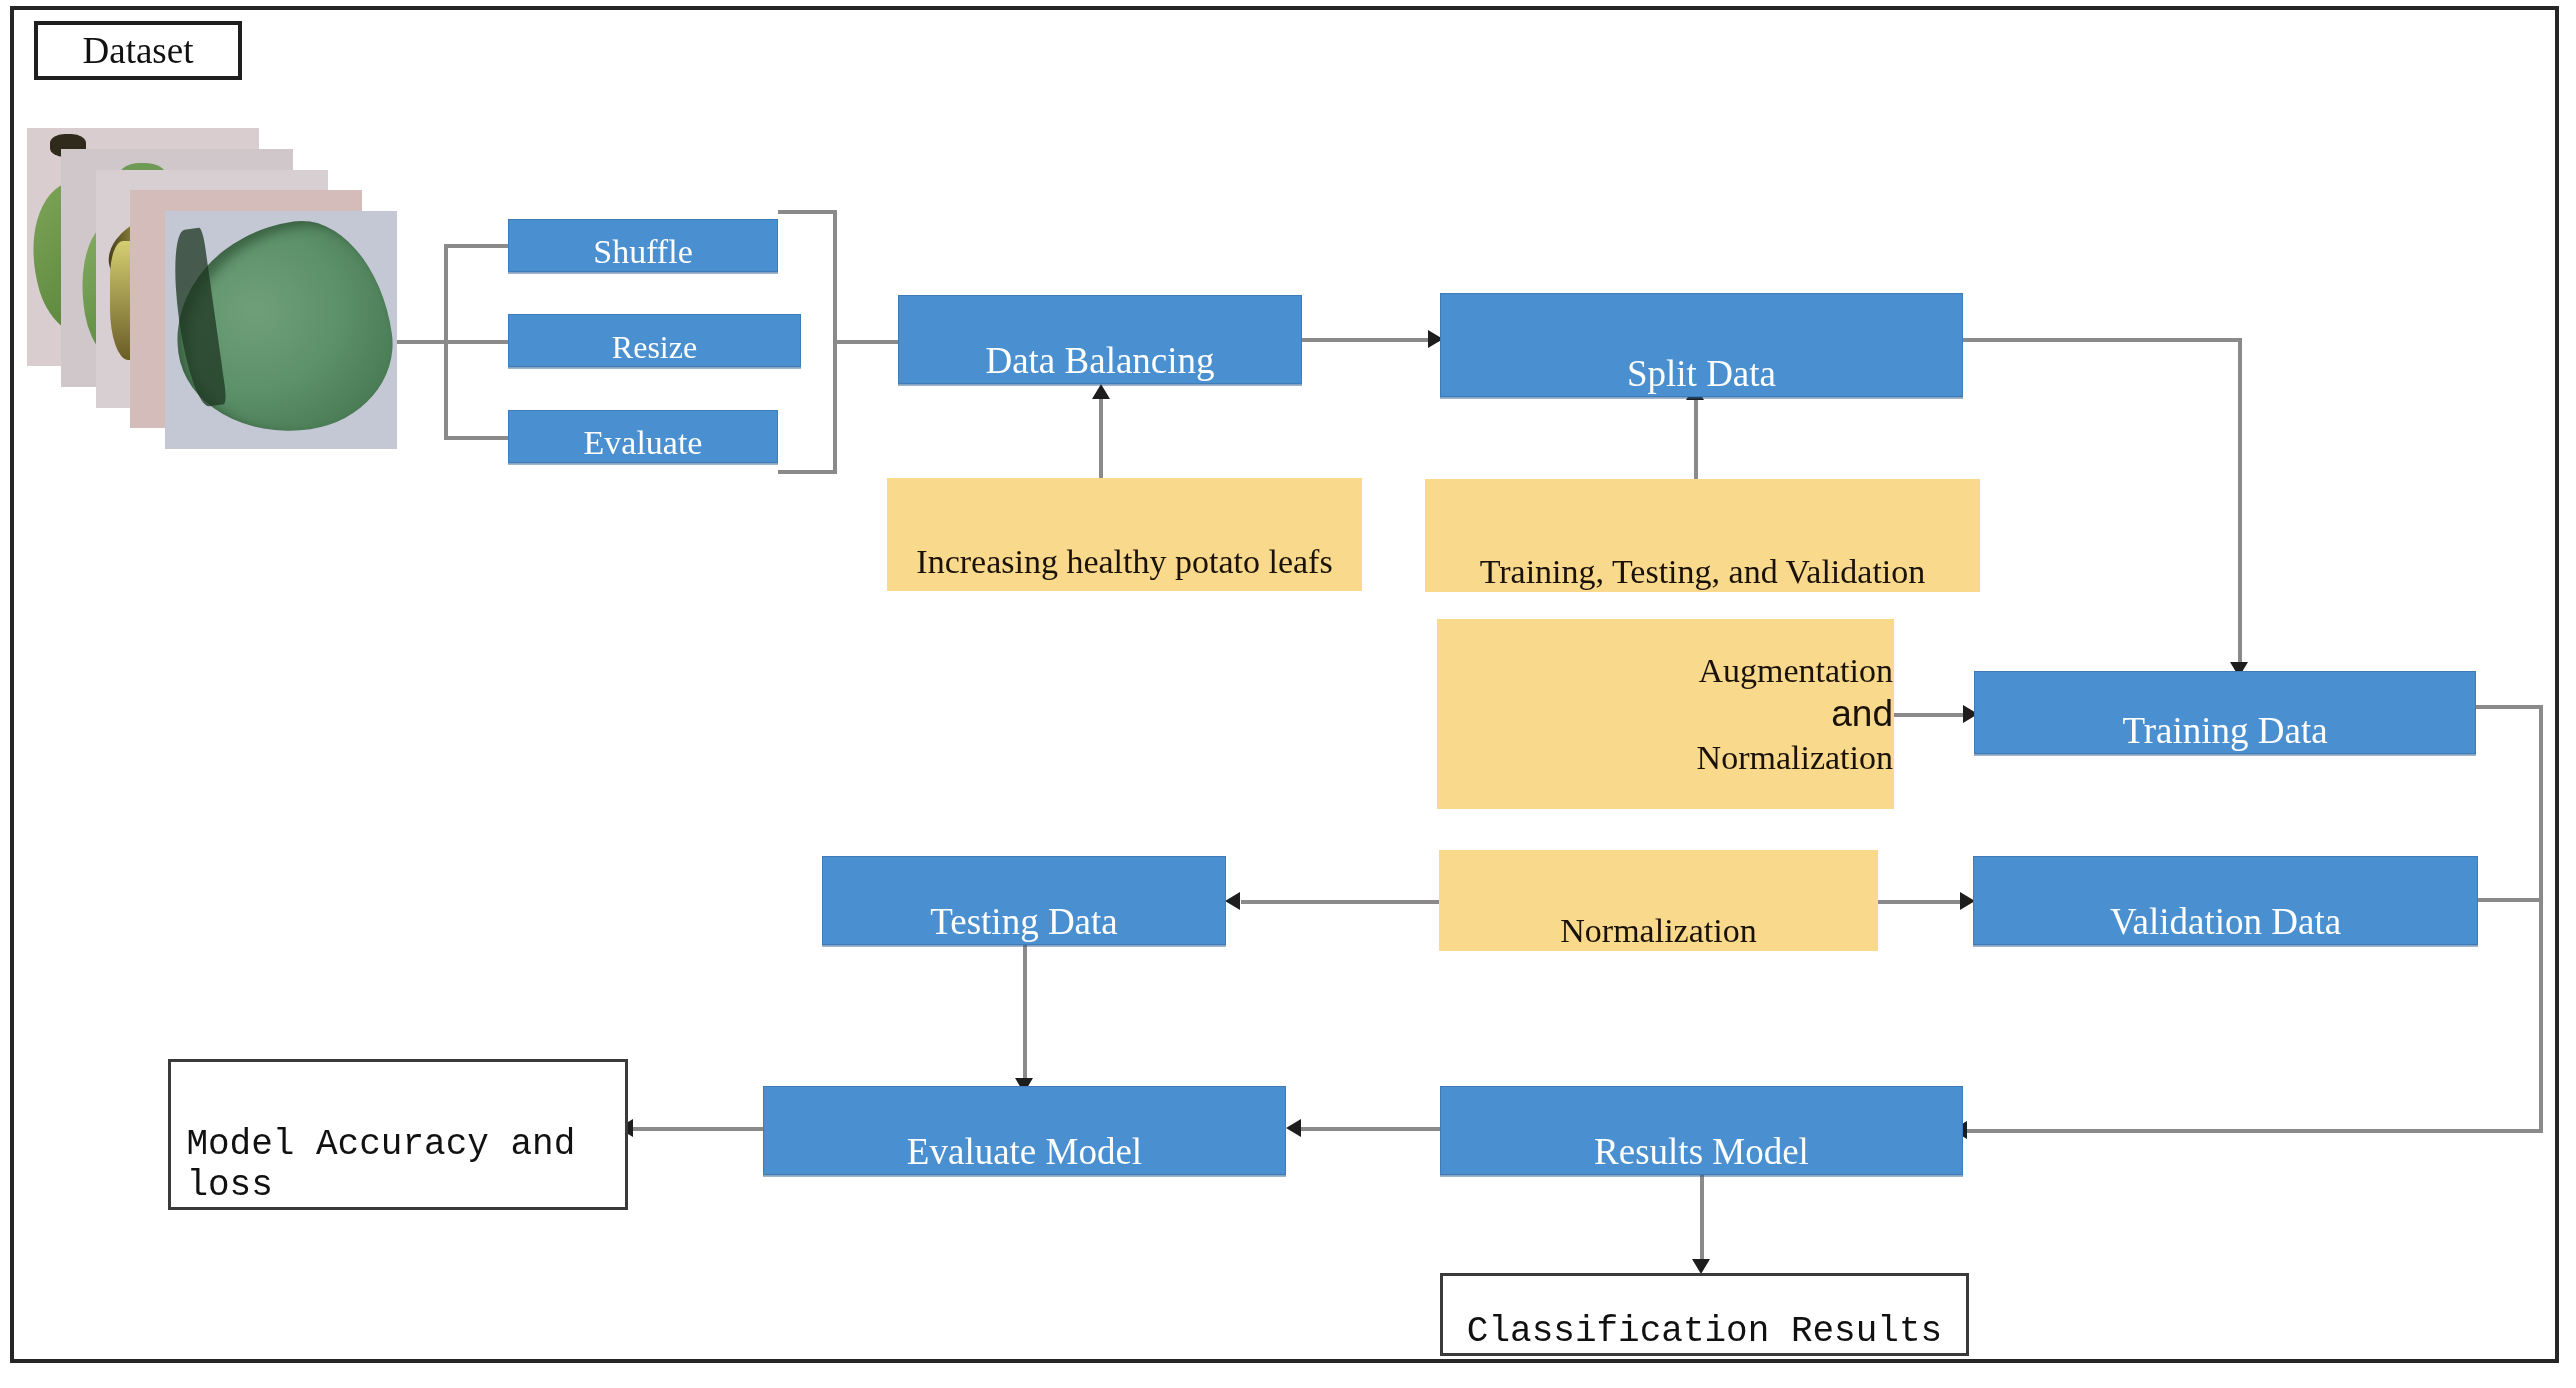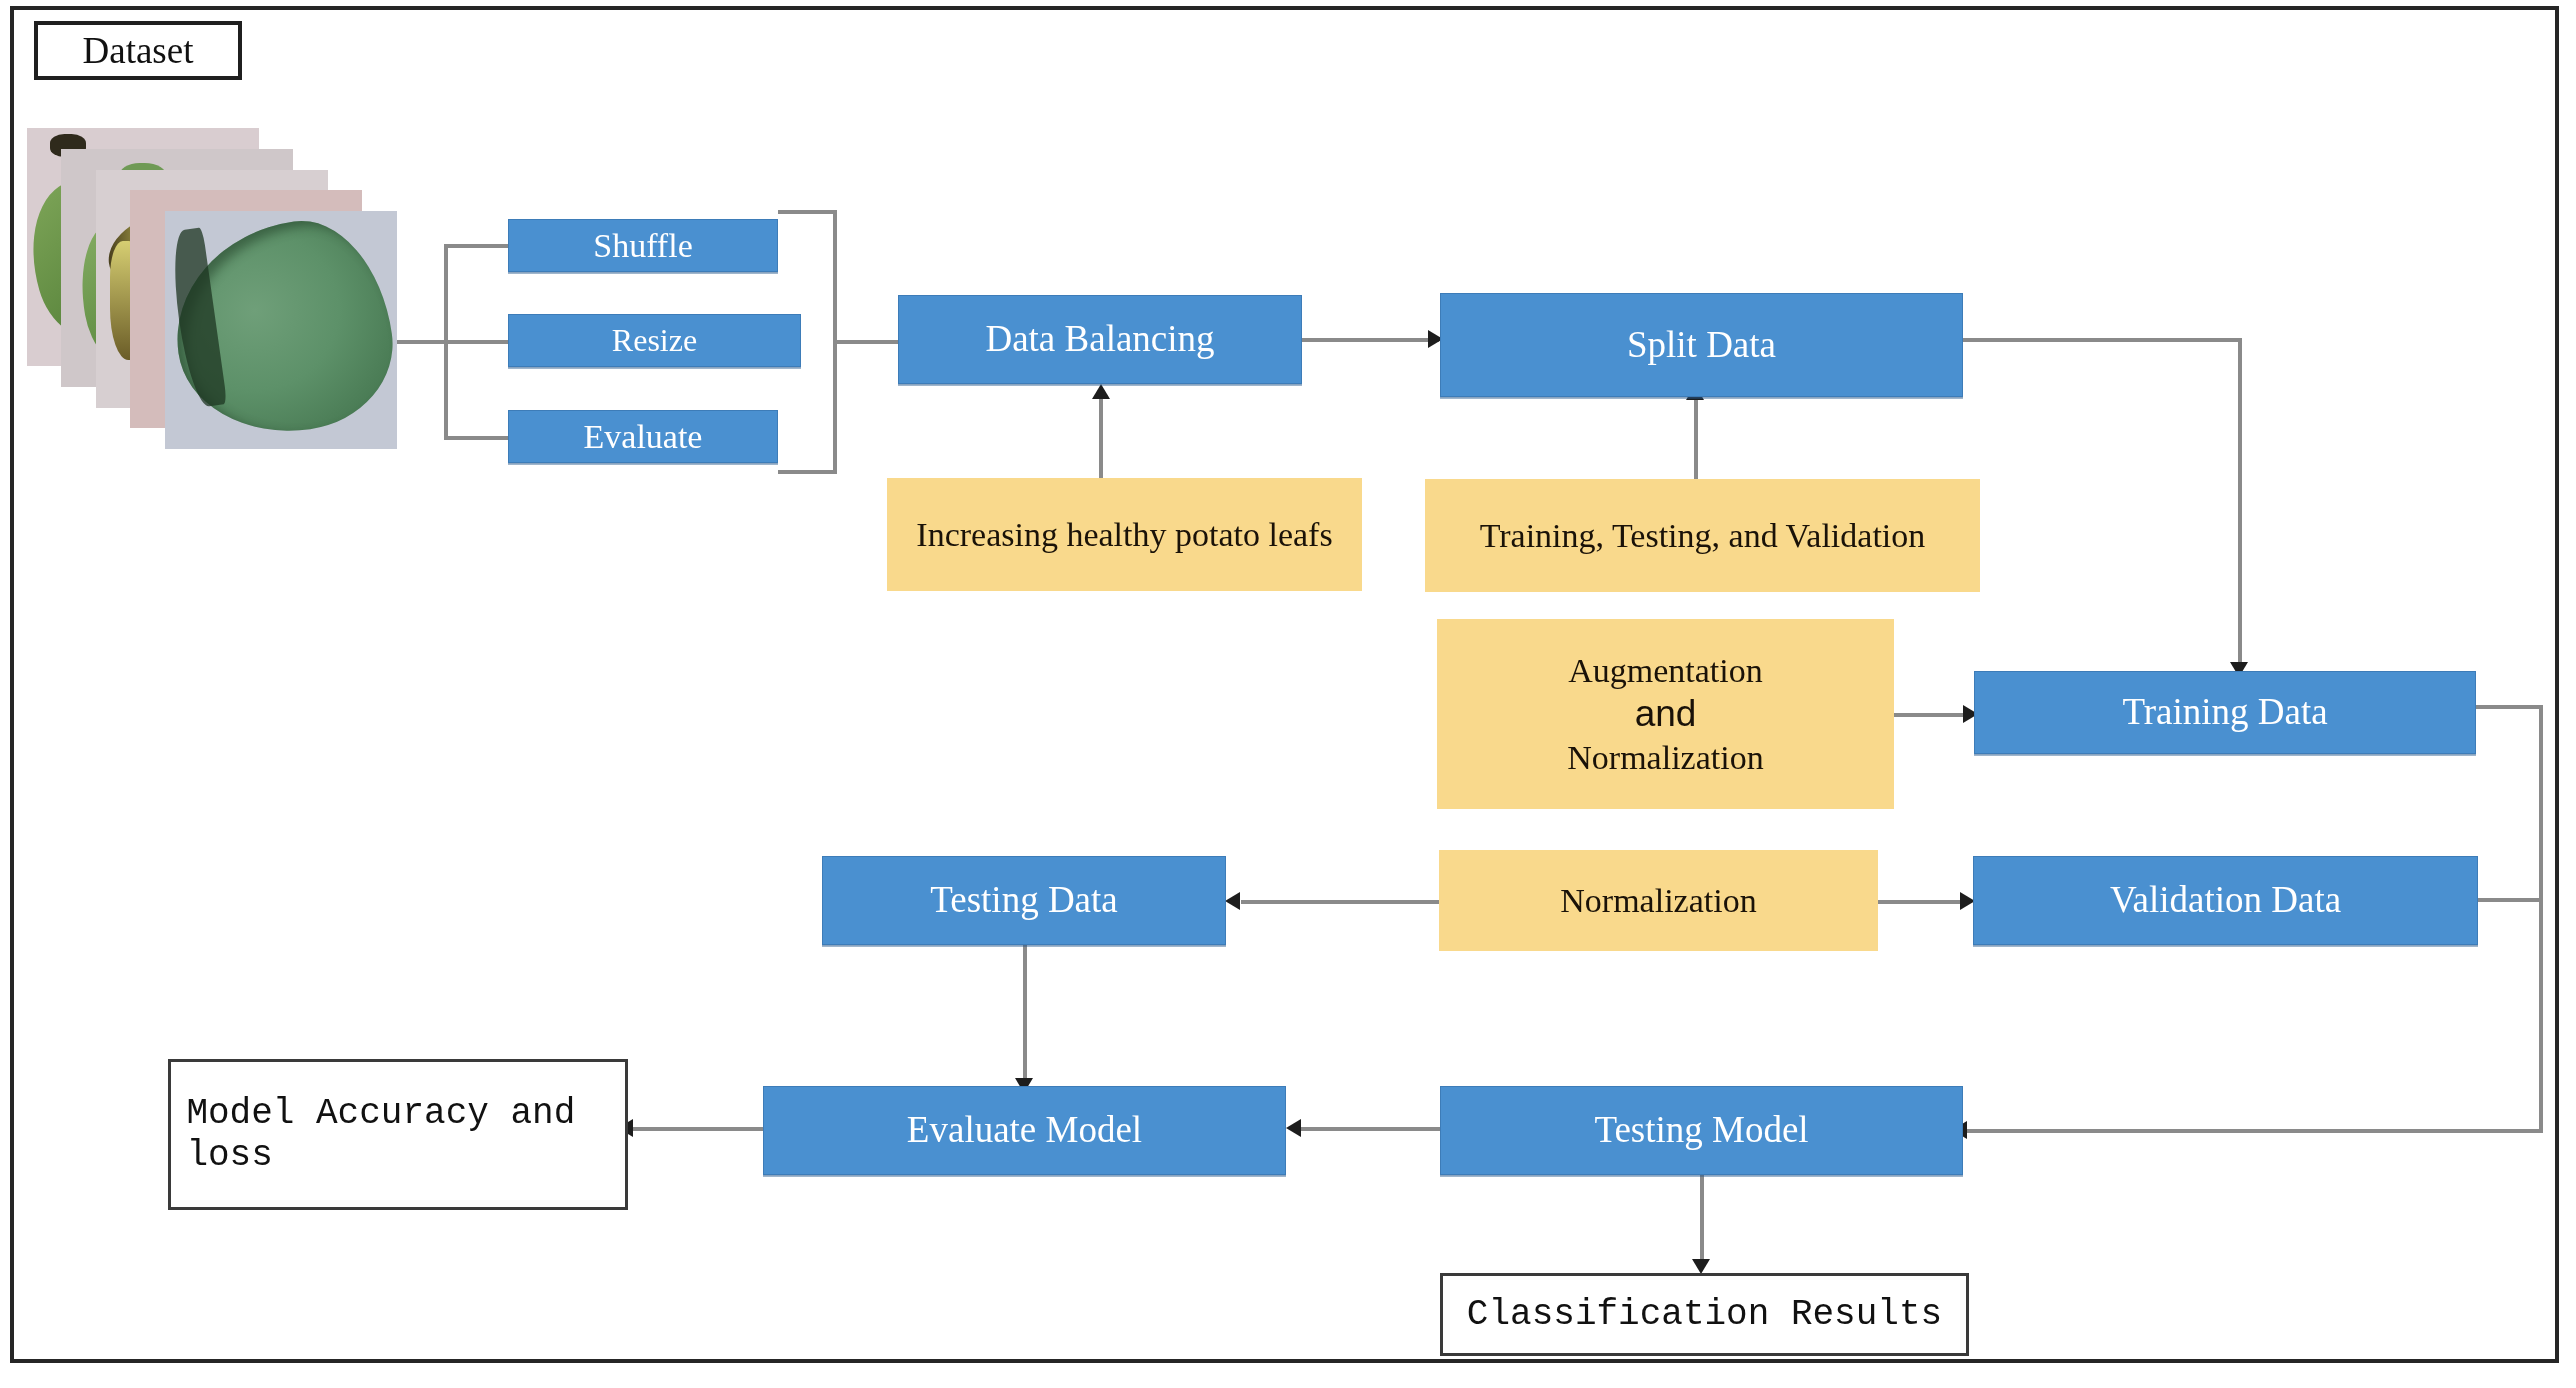--- a/index.html
+++ b/index.html
@@ -17,21 +17,21 @@
     width:2549px;height:1357px;
     border:4.2px solid #262626;
     background:#ffffff;
     box-sizing:border-box;
   }
   
   .node{
     position:absolute;
     box-sizing:border-box;
     display:flex;
-    align-items:center;
+    align-items:flex-end;
     justify-content:center;
     text-align:center;
     line-height:1.16;
     z-index:6;
   }
   .blue{
     background:#4A90D0;
     border:1.8px solid #3D7CB8;
     color:#ffffff;
     box-shadow:0 1.8px 0 rgba(40,90,140,.55);
@@ -215,21 +215,21 @@
   <div class="ar ar-l" style="left:618px;top:1119px;"></div>
 
   <div class="node white left" style="left:168px;top:1059px;width:460px;height:151px;font-size:36px;">
     <span>Model Accuracy and loss</span>
   </div>
 
   <div class="ln h" style="left:1300px;top:1127px;width:140px;"></div>
   <div class="ar ar-l" style="left:1286px;top:1119px;"></div>
 
   <div class="node blue" style="left:1440px;top:1086px;width:523px;height:89px;font-size:37px;">
-    <span>Testing Model</span>
+    <span>Results Model</span>
   </div>
 
   <div class="ln v" style="left:1700px;top:1175px;height:89px;"></div>
   <div class="ar ar-d" style="left:1692px;top:1259px;"></div>
 
   <div class="node white" style="left:1440px;top:1273px;width:529px;height:83px;font-size:36px;">
     <span>Classification Results</span>
   </div>
 
 </div>

